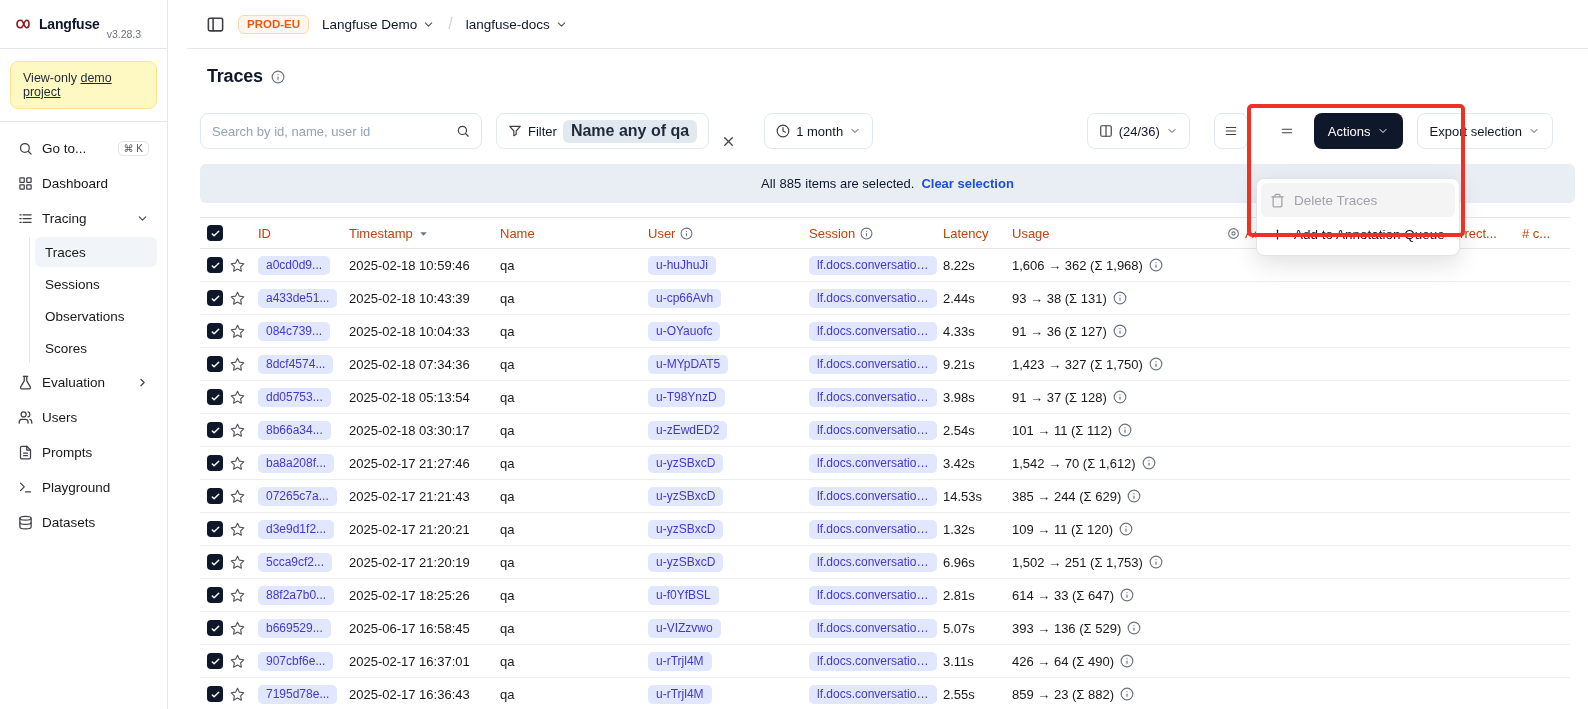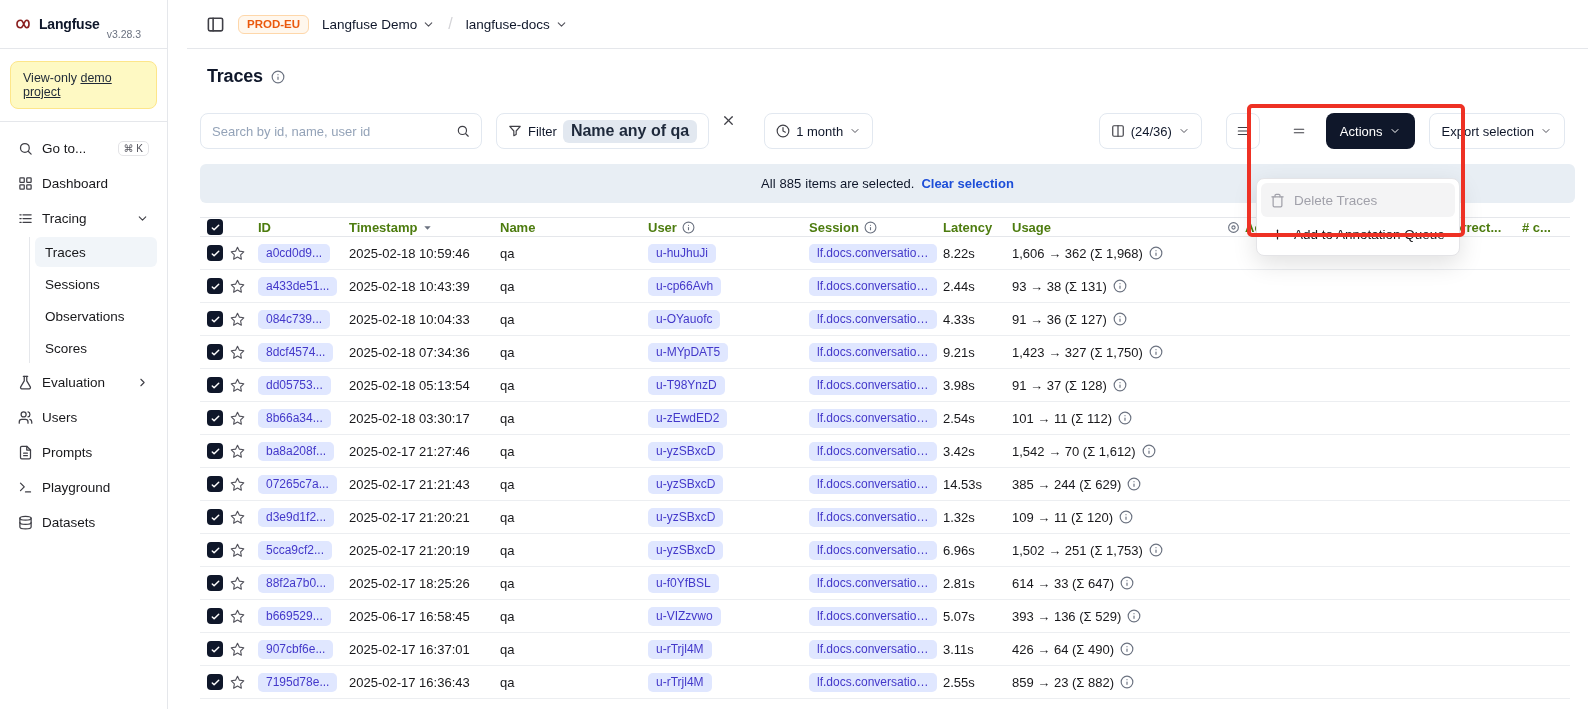--- a/index.html
+++ b/index.html
@@ -39,21 +39,21 @@
   .env-badge{color:var(--env-badge-text,#ea580c);background:#fff7ed;border:1px solid #fed7aa;border-radius:6px;
     padding:2.5px 8px;font-size:11.5px;font-weight:600;white-space:nowrap}
   .crumb{display:flex;align-items:center;gap:5px;font-size:13.5px;font-weight:500;cursor:pointer}
   .crumb .ic{width:13px;height:13px;color:#52525b}
   .slash{color:#d4d4d8;font-size:16px;font-weight:400}
   .title-row{display:flex;align-items:center;gap:8px;padding:17px 20px 0}
   .title{font-size:18px;font-weight:700;letter-spacing:-.2px}
   .title-row .ic{width:14px;height:14px;color:#6b7280}
 
   
-  .toolbar{display:flex;align-items:flex-start;margin-top:26px;padding:0 23px 0 13px}
+  .toolbar{display:flex;align-items:flex-end;margin-top:26px;padding:0 35px 0 13px}
   .control{height:36px;display:flex;align-items:center;gap:6px;border:1px solid #e2e8f0;border-radius:8px;
     background:#fff;padding:0 11px;font-size:13px;color:#0f172a;cursor:pointer;white-space:nowrap}
   .control .ic{width:14px;height:14px;color:#3f3f46}
   .control .dd{width:12px;height:12px;color:#52525b}
   .search-box{width:282px;cursor:text;justify-content:space-between;margin-right:14px}
   .search-box input{border:none;outline:none;flex:1;font:inherit;font-size:13px;color:#0f172a;background:transparent;min-width:0}
   .search-box input::placeholder{color:#94a3b8}
   .pill{background:#e2e8f0;border-radius:6px;padding:2.5px 8px;font-size:16px;color:#1e293b;font-weight:700}
   .ghost-x{border:none;background:none;color:#3f3f46;margin:0 12px 0 12px;cursor:pointer;display:flex}
   .time-ctl{margin-left:16px}
@@ -68,21 +68,21 @@
 
   
   .sel-banner{margin:15px 13px 0;height:39px;background:var(--selection-banner-bg,#e8eef4);border-radius:6px;
     display:flex;align-items:center;justify-content:center;gap:4px;font-size:13px;color:#0f172a}
   .sel-banner b{font-weight:400}
   .sel-link{color:var(--link-blue,#1d4ed8);font-weight:600;cursor:pointer;margin-left:3px}
 
   
   .table{margin:14px 0 0 13px;width:1370px}
   .thead,.tr{display:grid;grid-template-columns:30px 28px 91px 151px 148px 161px 134px 69px 215px 150px 65px 80px 48px;align-items:center}
-  .thead{height:20px;border-top:1px solid #e5e7eb;border-bottom:1px solid #e5e7eb;font-size:13px;font-weight:700;color:#4d7c0f}
+  .thead{height:32px;border-top:1px solid #e5e7eb;border-bottom:1px solid #e5e7eb;font-size:13px;font-weight:400;color:#c2410c}
   .th{display:flex;align-items:center;gap:5px;white-space:nowrap;overflow:hidden;padding-right:6px}
   .th .ic{color:#6b7280}
   .sort{color:#18181b}
   .tr{height:33px;border-bottom:1px solid #eceef1}
   .td{display:flex;align-items:center;white-space:nowrap;overflow:hidden;padding-right:6px;font-size:13px;color:#18181b}
   .td-check,.th-check{padding-left:7px}
   .checkbox{width:16px;height:16px;border-radius:4px;background:#0f172a;display:flex;align-items:center;justify-content:center;cursor:pointer;flex:none}
   .checkbox svg{width:11px;height:11px}
   .star-btn{color:#52525b;cursor:pointer;display:flex}
   .star-btn svg{width:15px;height:15px}

